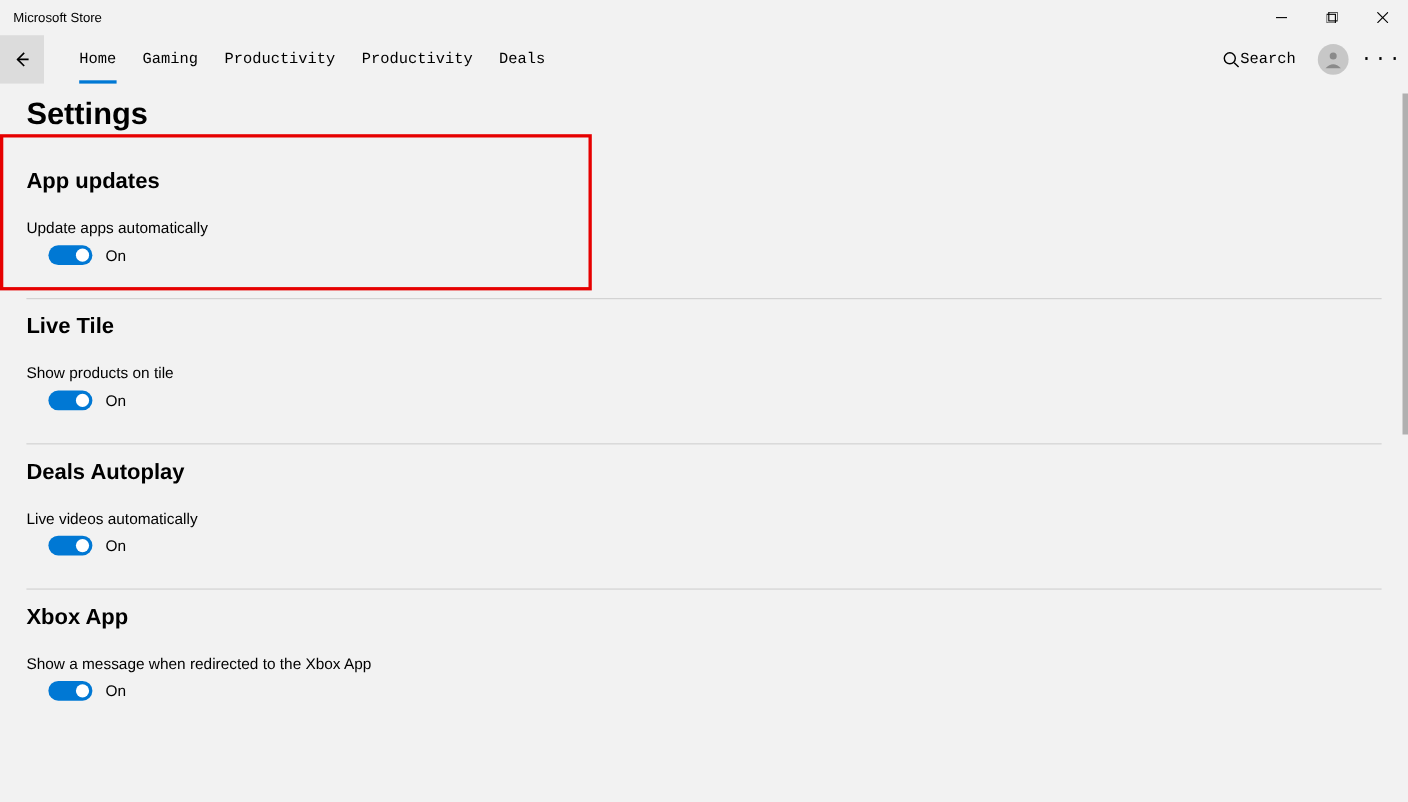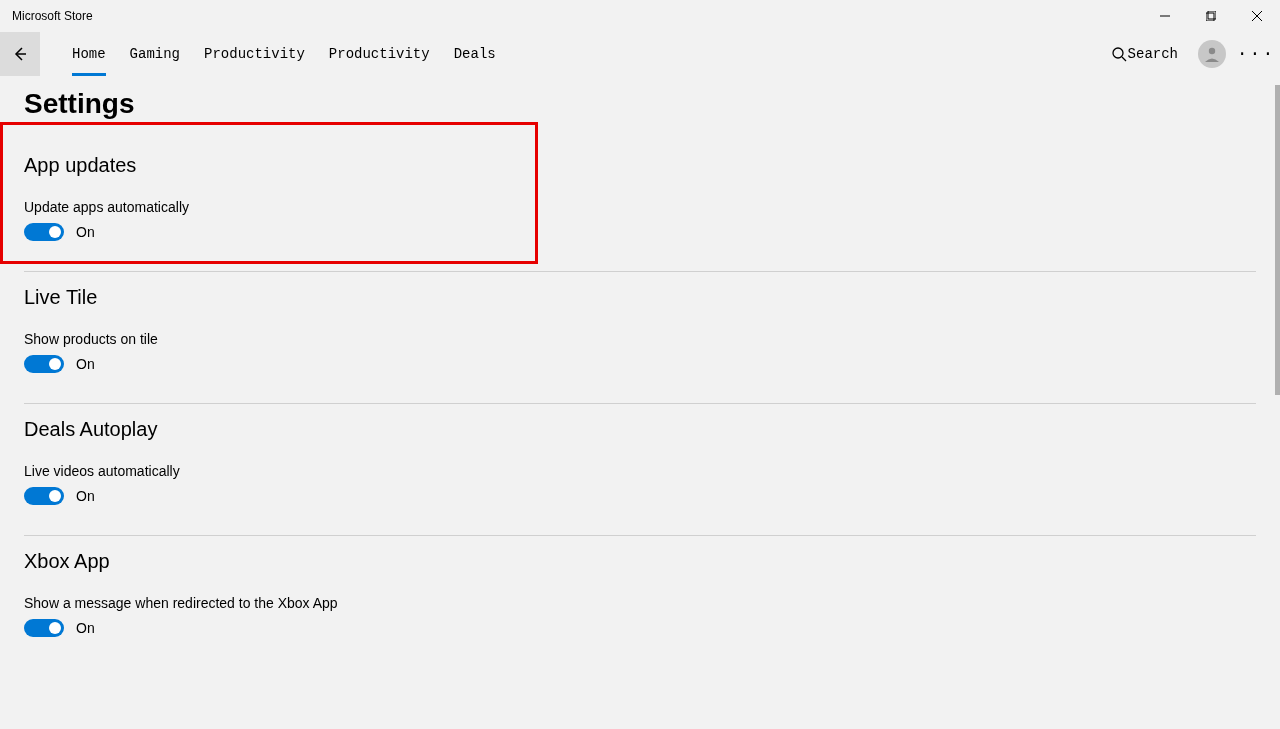--- a/index.html
+++ b/index.html
@@ -131,31 +131,32 @@
     font-weight: 600;
     margin: 12px 0 20px 0;
   }
   .section {
     padding: 14px 0 30px 0;
     border-bottom: 1px solid #d0d0d0;
   }
   .section:last-child { border-bottom: none; }
   .section h2 {
     font-size: 20px;
-    font-weight: 400;
+    font-weight: 700;
     margin: 0 0 22px 0;
   }
   .setting-label {
     font-size: 14px;
     margin: 0 0 8px 0;
   }
   .toggle-row {
     display: flex;
     align-items: center;
     gap: 12px;
+    margin-left: 20px;
   }
   .toggle {
     width: 40px;
     height: 18px;
     background: #0078d4;
     border-radius: 10px;
     position: relative;
     cursor: default;
   }
   .toggle .knob {

